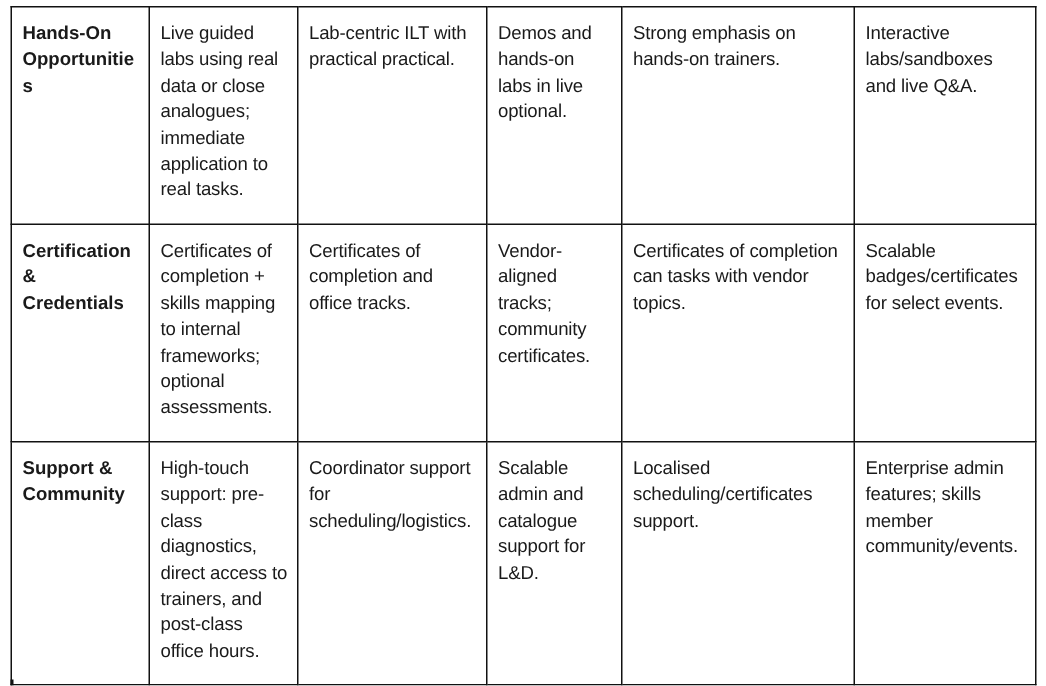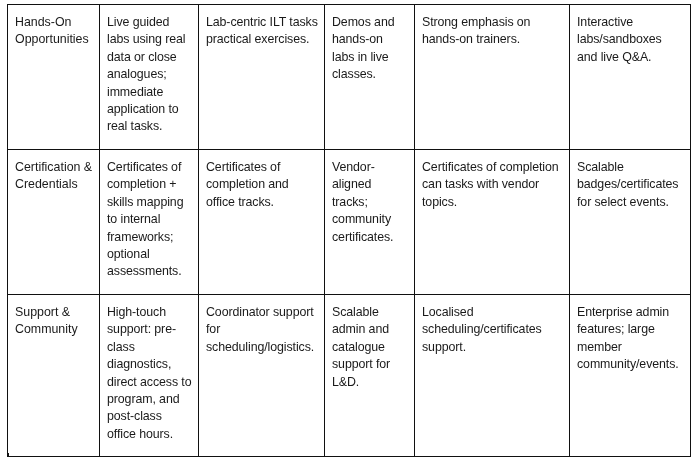--- a/index.html
+++ b/index.html
@@ -27,21 +27,21 @@
       border: 1.5px solid #111;
       vertical-align: top;
       padding: 9px 6px 0 7px;
       font-size: 12.4px;
       line-height: 17.4px;
       letter-spacing: -0.1px;
       word-break: break-word;
       overflow-wrap: anywhere;
     }
     .doc-table td.rowhead {
-      font-weight: normal;
+      font-weight: bold;
       letter-spacing: 0;
       margin-left: 30px;
     }
     .doc-table tr.r1 td { height: 135px; }
     .doc-table tr.r2 td { height: 135px; }
     .doc-table tr.r3 td { height: 152px; }
     .next-row-edge {
       position: absolute;
       left: 7px;
       top: 453px;
@@ -59,36 +59,36 @@
     <col style="width:99px">
     <col style="width:126px">
     <col style="width:90px">
     <col style="width:155px">
     <col style="width:121px">
   </colgroup>
   <tbody>
     <tr class="r1">
       <td class="rowhead">Hands-On Opportunities</td>
       <td>Live guided labs using real data or close analogues; immediate application to real tasks.</td>
-      <td>Lab-centric ILT tasks practical exercises.</td>
-      <td>Demos and hands-on labs in live classes.</td>
+      <td>Lab-centric ILT with practical practical.</td>
+      <td>Demos and hands-on labs in live optional.</td>
       <td>Strong emphasis on hands-on trainers.</td>
       <td>Interactive labs/sandboxes and live Q&amp;A.</td>
     </tr>
     <tr class="r2">
       <td class="rowhead">Certification &amp; Credentials</td>
       <td>Certificates of completion + skills mapping to internal frameworks; optional assessments.</td>
       <td>Certificates of completion and office tracks.</td>
       <td>Vendor-aligned tracks; community certificates.</td>
       <td>Certificates of completion can tasks with vendor topics.</td>
       <td>Scalable badges/certificates for select events.</td>
     </tr>
     <tr class="r3">
       <td class="rowhead">Support &amp; Community</td>
-      <td>High-touch support: pre-class diagnostics, direct access to program, and post-class office hours.</td>
+      <td>High-touch support: pre-class diagnostics, direct access to trainers, and post-class office hours.</td>
       <td>Coordinator support for scheduling/logistics.</td>
       <td>Scalable admin and catalogue support for L&amp;D.</td>
       <td>Localised scheduling/certificates support.</td>
-      <td>Enterprise admin features; large member community/events.</td>
+      <td>Enterprise admin features; skills member community/events.</td>
     </tr>
   </tbody>
 </table>
 <div class="next-row-edge"></div>
 
 </body></html>

